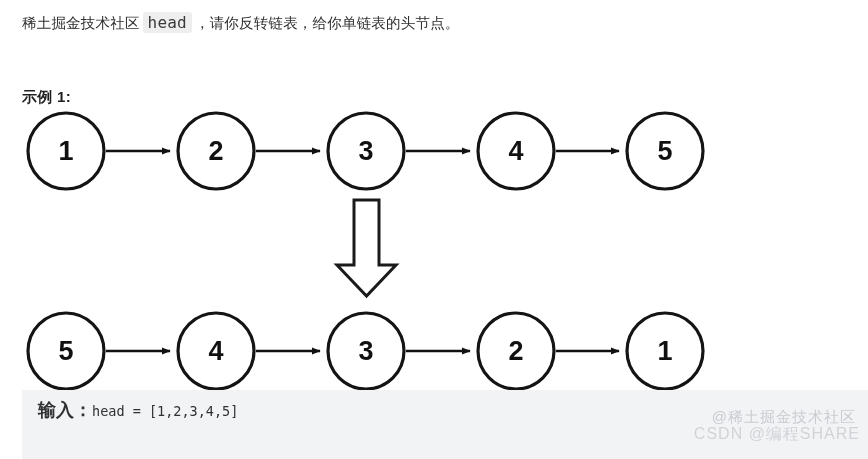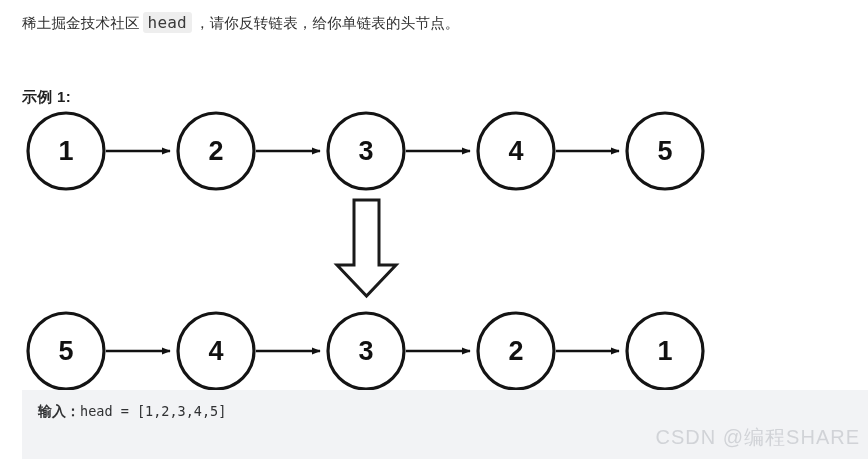--- a/index.html
+++ b/index.html
@@ -77,44 +77,44 @@
     padding: 10px 0 0 16px;
   }
   .code-line {
     font-family: "DejaVu Sans Mono", "Liberation Mono", monospace;
     font-size: 13.5px;
     line-height: 23px;
     color: #303133;
     white-space: pre;
   }
   .code-line .cn {
-    font-family: Liberation Sans, sans-serif;
+    font-family: Liberation Mono, monospace;
     font-weight: bold;
-    font-size: 14px;
+    font-size: 18px;
   }
 
   
   .watermark {
     position: absolute;
     font-size: 15px;
     color: #b9bcc2;
     opacity: 0.72;
     white-space: nowrap;
     letter-spacing: 1px;
     pointer-events: none;
     user-select: none;
   }
   .watermark-juejin {
     right: 12px;
     top: 408px;
   }
   .watermark-csdn {
     right: 8px;
     top: 424px;
-    font-size: 20px;
+    font-size: 16px;
     color: #c2c5ca;
     opacity: 0.68;
   }
 </style>
 </head>
 <body>
 
 <div class="page">
 
   <div class="statement">
@@ -192,15 +192,16 @@
           <text x="665" y="251" text-anchor="middle" dominant-baseline="central" font-family="Liberation Sans, DejaVu Sans, sans-serif" font-size="27" font-weight="bold" fill="#111111">1</text>
         </g>
       </g>
     </svg>
   </div>
 
   <div class="code-block">
     <div class="code-line"><span class="cn">输入：</span><span>head = [1,2,3,4,5]</span></div>
   </div>
 
+  <div class="watermark watermark-juejin">@稀土掘金技术社区</div>
   <div class="watermark watermark-csdn">CSDN @编程SHARE</div>
 
 </div>
 
 </body></html>

